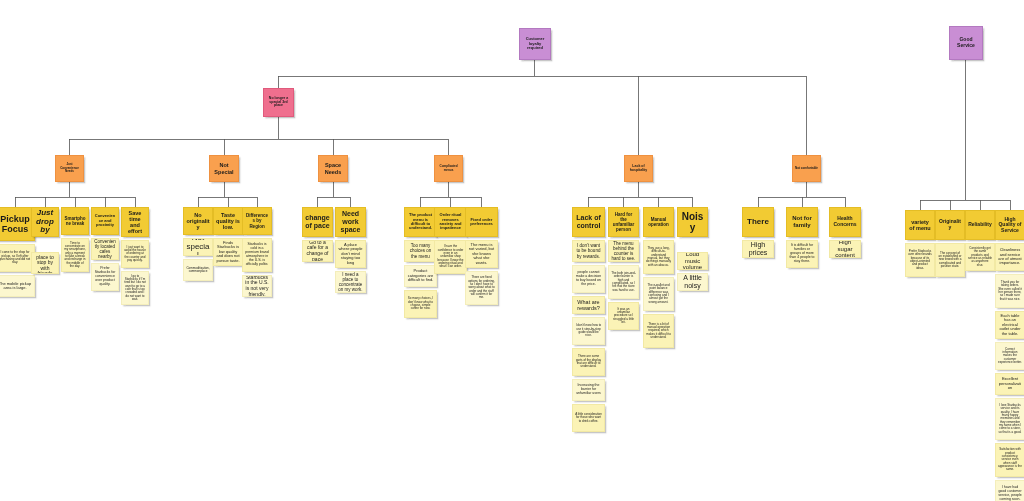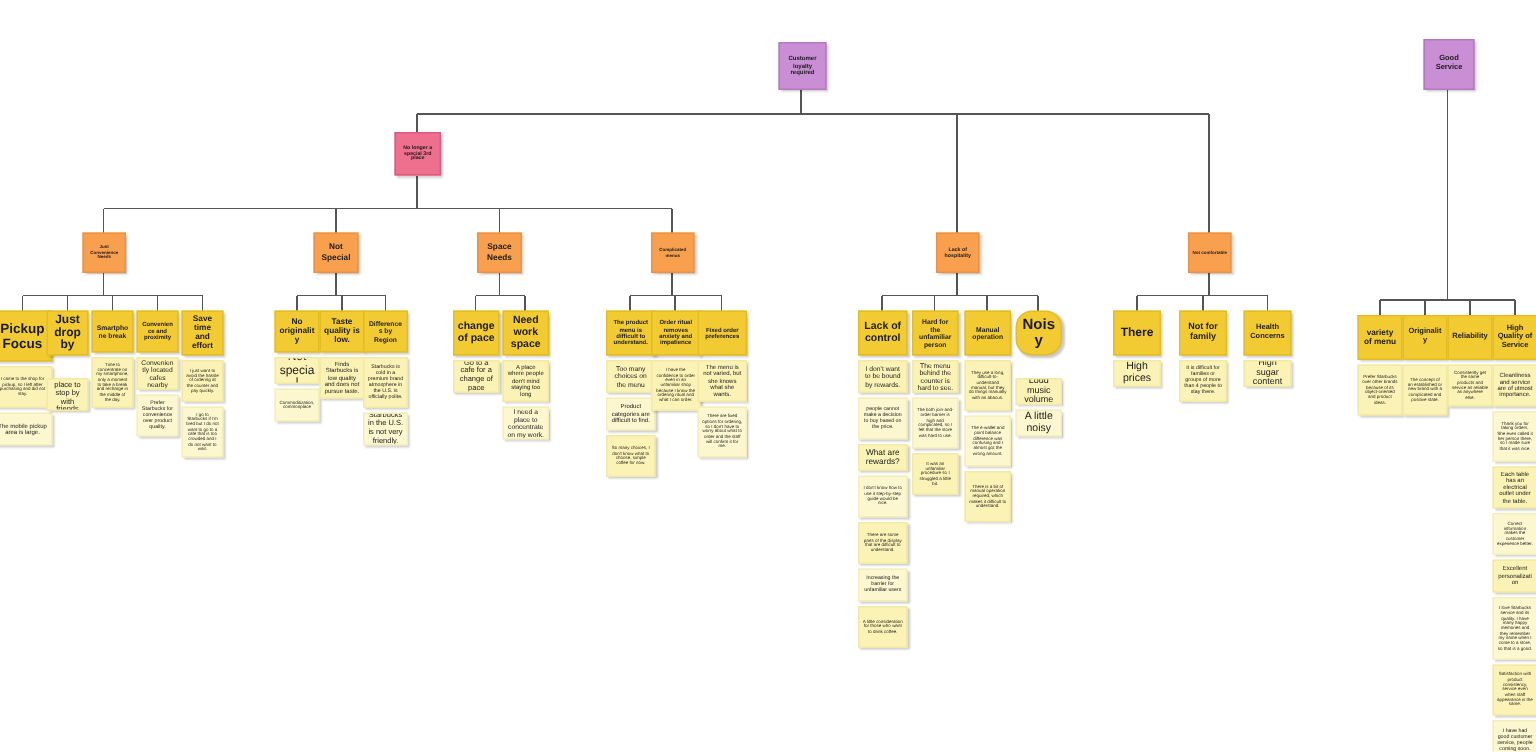--- a/index.html
+++ b/index.html
@@ -128,21 +128,21 @@
   <div class="node n-orange fs35 b" style="left:624px;top:155px;width:29px;height:27px;">Lack of hospitality</div>
   <div class="node n-orange fs3 b" style="left:792px;top:155px;width:29px;height:27px;">Not comfortable</div>
 
   <div id="columns-layer">
       <div style="position: absolute; left: -5px; top: 207px; width: 40px;">
         <div class="node n-amber b fs9" style="position: relative; left: 0px; top: 0px; width: 40px; height: 34px; margin-bottom: 3px;">Pickup Focus</div>
         <div class="node n-lite fs3" style="position: relative; left: 0px; top: 0px; width: 40px; height: 28px; margin-bottom: 3px;">I came to the shop for pickup, so I left after purchasing and did not stay.</div>
         <div class="node n-lite2 fs4" style="position: relative; left: 0px; top: 0px; width: 40px; height: 22px; margin-bottom: 3px;">The mobile pickup area is large.</div>
       </div>
       <div style="position: absolute; left: 31px; top: 207px; width: 28px;">
-        <div class="node n-amber b fs8" style="position: relative; left: 0px; top: 0px; width: 28px; height: 30px; margin-bottom: 15px;">Just drop by</div>
+        <div class="node n-amber b fs8" style="position: relative; left: 0px; top: 0px; width: 28px; height: 30px; margin-bottom: 15px; font-style: italic;">Just drop by</div>
         <div class="node n-lite fs5" style="position: relative; left: 0px; top: 0px; width: 28px; height: 22px; margin-bottom: 3px;">A casual place to stop by with friends</div>
       </div>
       <div style="position: absolute; left: 61px; top: 207px; width: 28px;">
         <div class="node n-amber b fs45" style="position: relative; left: 0px; top: 0px; width: 28px; height: 28px; margin-bottom: 3px;">Smartphone break</div>
         <div class="node n-lite fs3" style="position: relative; left: 0px; top: 0px; width: 28px; height: 34px; margin-bottom: 3px;">Time to concentrate on my smartphone, only a moment to take a break and recharge in the middle of the day.</div>
       </div>
       <div style="position: absolute; left: 91px; top: 207px; width: 28px;">
         <div class="node n-amber b fs4" style="position: relative; left: 0px; top: 0px; width: 28px; height: 28px; margin-bottom: 3px;">Convenience and proximity</div>
         <div class="node n-lite fs45" style="position: relative; left: 0px; top: 0px; width: 28px; height: 22px; margin-bottom: 3px;">Conveniently located cafes nearby</div>
         <div class="node n-lite2 fs35" style="position: relative; left: 0px; top: 0px; width: 28px; height: 28px; margin-bottom: 3px;">Prefer Starbucks for convenience over product quality.</div>
@@ -206,21 +206,21 @@
         <div class="node n-lite2 fs3" style="position: relative; left: 0px; top: 0px; width: 31px; height: 34px; margin-bottom: 3px;">The both join-and-order barrier is high and complicated, so I felt that the store was hard to use.</div>
         <div class="node n-lite fs3" style="position: relative; left: 0px; top: 0px; width: 31px; height: 28px; margin-bottom: 3px;">It was an unfamiliar procedure so I struggled a little bit.</div>
       </div>
       <div style="position: absolute; left: 643px; top: 207px; width: 31px;">
         <div class="node n-amber b fs45" style="position: relative; left: 0px; top: 0px; width: 31px; height: 30px; margin-bottom: 3px;">Manual operation</div>
         <div class="node n-lite fs3" style="position: relative; left: 0px; top: 0px; width: 31px; height: 34px; margin-bottom: 3px;">They use a long, difficult-to-understand manual, but they do things manually with an abacus.</div>
         <div class="node n-lite2 fs3" style="position: relative; left: 0px; top: 0px; width: 31px; height: 34px; margin-bottom: 3px;">The e-wallet and point balance difference was confusing and I almost got the wrong amount.</div>
         <div class="node n-lite fs3" style="position: relative; left: 0px; top: 0px; width: 31px; height: 34px; margin-bottom: 3px;">There is a bit of manual operation required, which makes it difficult to understand.</div>
       </div>
       <div style="position: absolute; left: 677px; top: 207px; width: 31px;">
-        <div class="node n-amber b fs10" style="position: relative; left: 0px; top: 0px; width: 31px; height: 30px; margin-bottom: 15px; border-radius: 11px;">Noisy</div>
+        <div class="node n-amber b fs10" style="position: relative; left: 0px; top: 0px; width: 31px; height: 30px; margin-bottom: 15px;">Noisy</div>
         <div class="node n-lite fs6" style="position: relative; left: 0px; top: 0px; width: 31px; height: 18px; margin-bottom: 3px;">Loud music volume</div>
         <div class="node n-lite2 fs7" style="position: relative; left: 0px; top: 0px; width: 31px; height: 18px; margin-bottom: 3px;">A little noisy</div>
       </div>
       <div style="position: absolute; left: 742px; top: 207px; width: 32px;">
         <div class="node n-amber b fs8" style="position: relative; left: 0px; top: 0px; width: 32px; height: 30px; margin-bottom: 3px;">There</div>
         <div class="node n-lite fs7" style="position: relative; left: 0px; top: 0px; width: 32px; height: 18px; margin-bottom: 3px;">High prices</div>
       </div>
       <div style="position: absolute; left: 786px; top: 207px; width: 32px;">
         <div class="node n-amber b fs6" style="position: relative; left: 0px; top: 0px; width: 32px; height: 30px; margin-bottom: 3px;">Not for family</div>
         <div class="node n-lite fs35" style="position: relative; left: 0px; top: 0px; width: 32px; height: 28px; margin-bottom: 3px;">It is difficult for families or groups of more than 4 people to stay there.</div>

